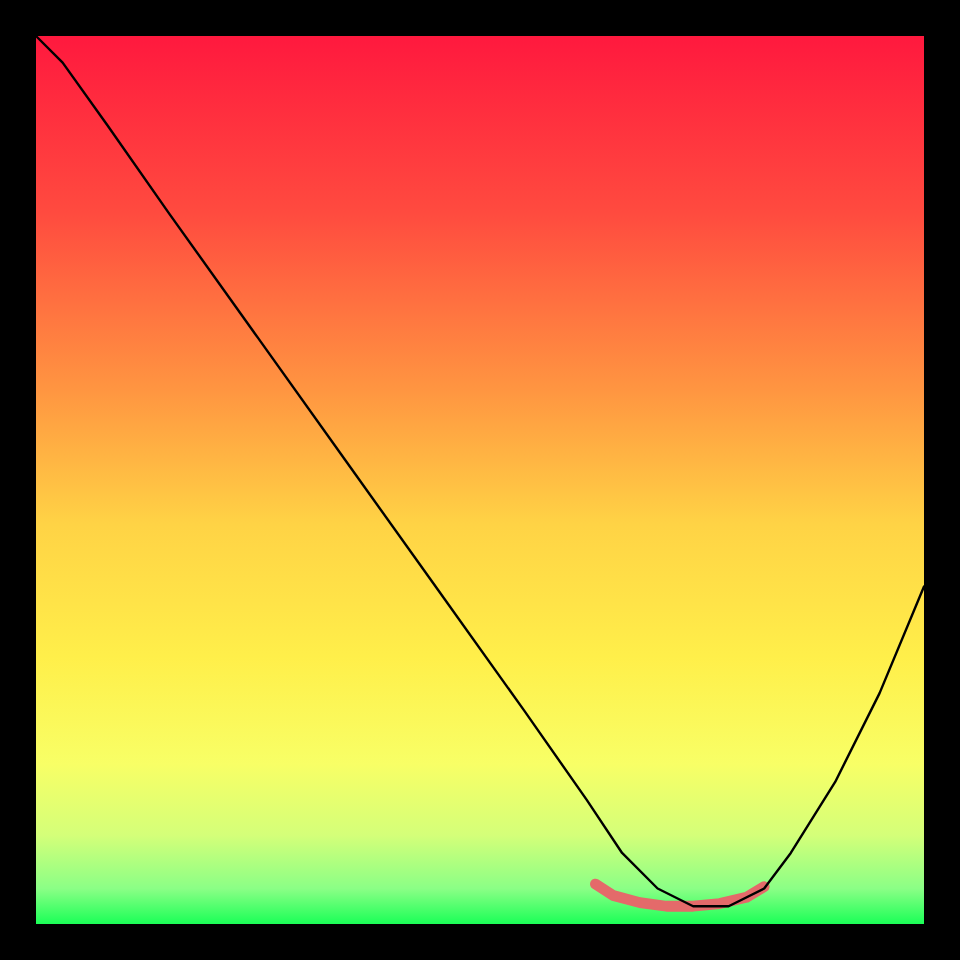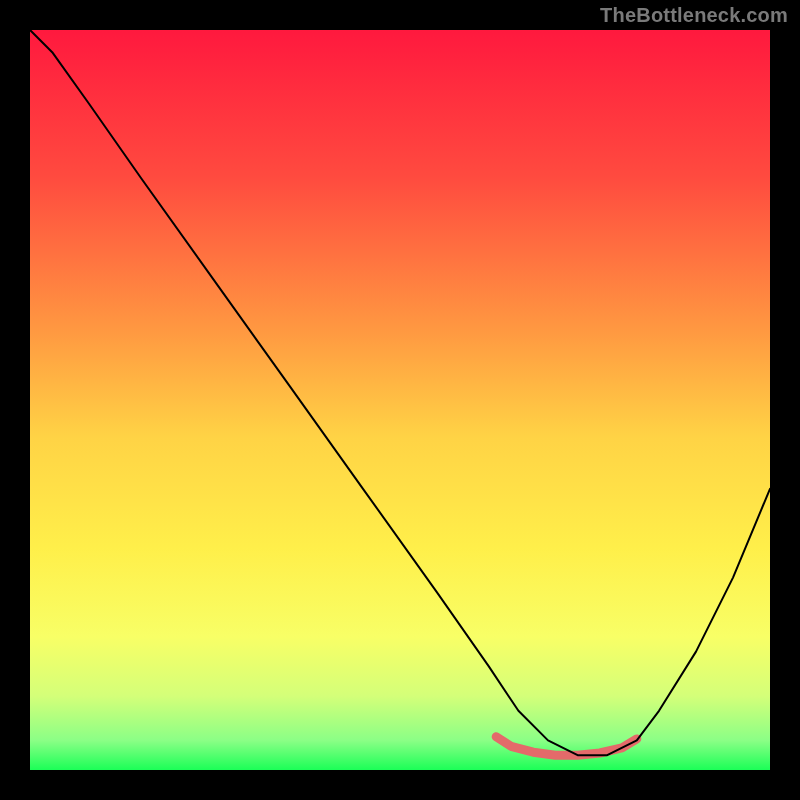--- a/index.html
+++ b/index.html
@@ -27,21 +27,20 @@
   }
   svg {
     display: block;
   }
 </style>
 </head>
 <body>
 
 <div class="wrap">
 
-  <div class="attribution">TheBottleneck.com</div>
 
   <svg id="chart-svg" width="800" height="800" viewBox="0 0 800 800">
     <defs>
       <linearGradient id="bg-grad" x1="0" y1="0" x2="0" y2="1">
           <stop offset="0%" stop-color="#ff193e"></stop>
           <stop offset="20%" stop-color="#ff4b3f"></stop>
           <stop offset="40%" stop-color="#ff9641"></stop>
           <stop offset="55.00000000000001%" stop-color="#ffd345"></stop>
           <stop offset="70%" stop-color="#ffef4a"></stop>
           <stop offset="82%" stop-color="#f8ff66"></stop>

